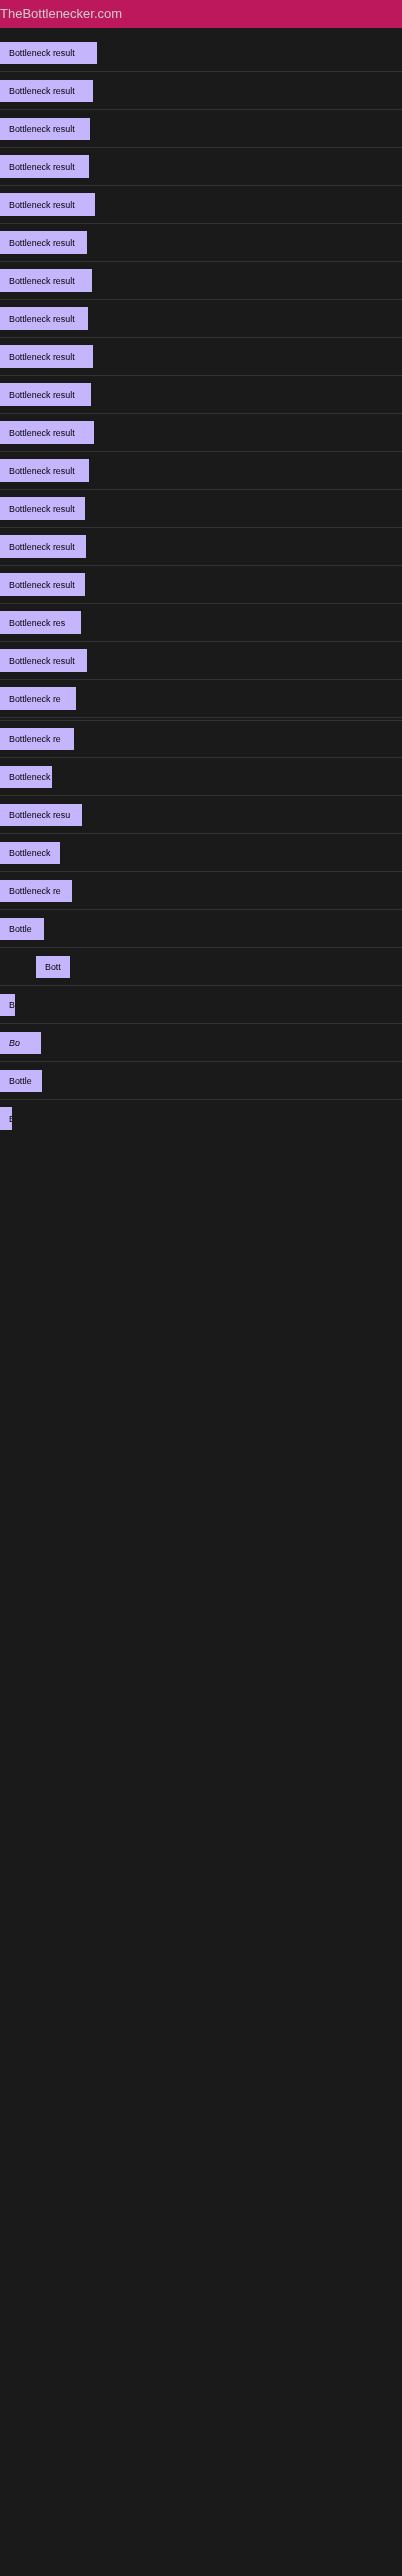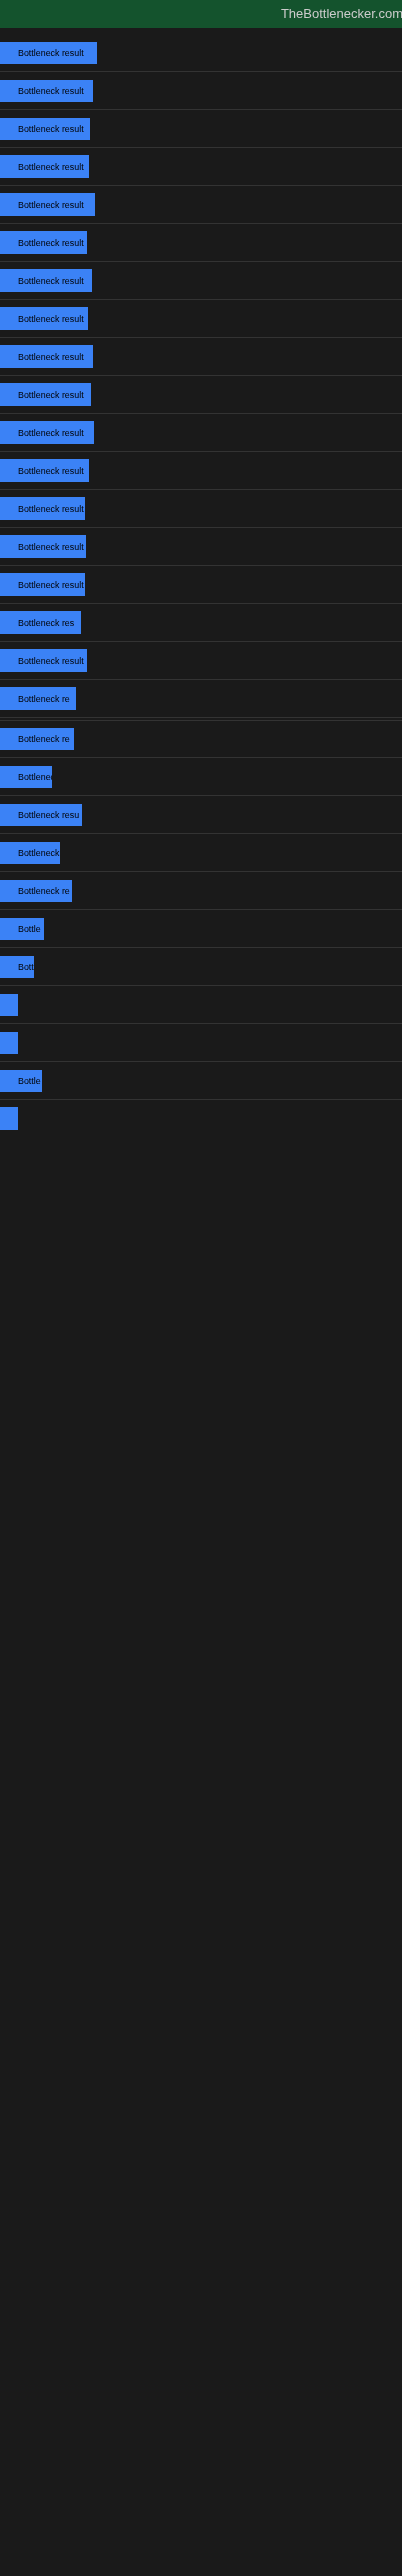--- a/index.html
+++ b/index.html
@@ -10,46 +10,46 @@
 
     body {
       background-color: #1a1a1a;
       width: 403px;
       min-height: 2576px;
       font-family: Arial, sans-serif;
       position: relative;
     }
 
     .site-title {
-      text-align: right;
+      text-align: left;
       color: #cccccc;
       font-size: 13px;
       padding: 6.4px 0;
-      background-color: #14532d;
+      background-color: #be185d;
     }
 
     .bars-container {
       padding: 8px 0;
       position: relative;
     }
 
     .bar-row {
       display: flex;
       align-items: center;
       margin-bottom: 0;
       height: 34px;
       position: relative;
     }
 
     .bar {
-      background-color: #3b82f6;
+      background-color: #c4b5fd;
       height: 22.5px;
       display: flex;
       align-items: center;
-      padding-left: 18px;
+      padding-left: 9px;
       position: relative;
       white-space: nowrap;
       overflow: hidden;
     }
 
     .bar-label {
       color: #000000;
       font-size: 8.9px;
       font-weight: normal;
     }
@@ -207,33 +207,33 @@
       </div>
     </div>
     <div class="separator"></div>
     <div class="bar-row">
       <div class="bar" style="width: 44px;">
         <span class="bar-label">Bottle</span>
       </div>
     </div>
     <div class="separator"></div>
     <div class="bar-row">
-      <div class="bar" style="width: 34px;">
+      <div class="bar" style="width: 34px; margin-left: 36px;">
         <span class="bar-label">Bott</span>
       </div>
     </div>
     <div class="separator"></div>
     <div class="bar-row">
       <div class="bar" style="width: 14.5px;">
         <span class="bar-label">B</span>
       </div>
     </div>
     <div class="separator"></div>
     <div class="bar-row">
-      <div class="bar" style="width: 18px; font-style: italic;">
+      <div class="bar" style="width: 41px; font-style: italic;">
         <span class="bar-label">Bo</span>
       </div>
     </div>
     <div class="separator"></div>
     <div class="bar-row">
       <div class="bar" style="width: 42px;">
         <span class="bar-label">Bottle</span>
       </div>
     </div>
     <div class="separator"></div>

